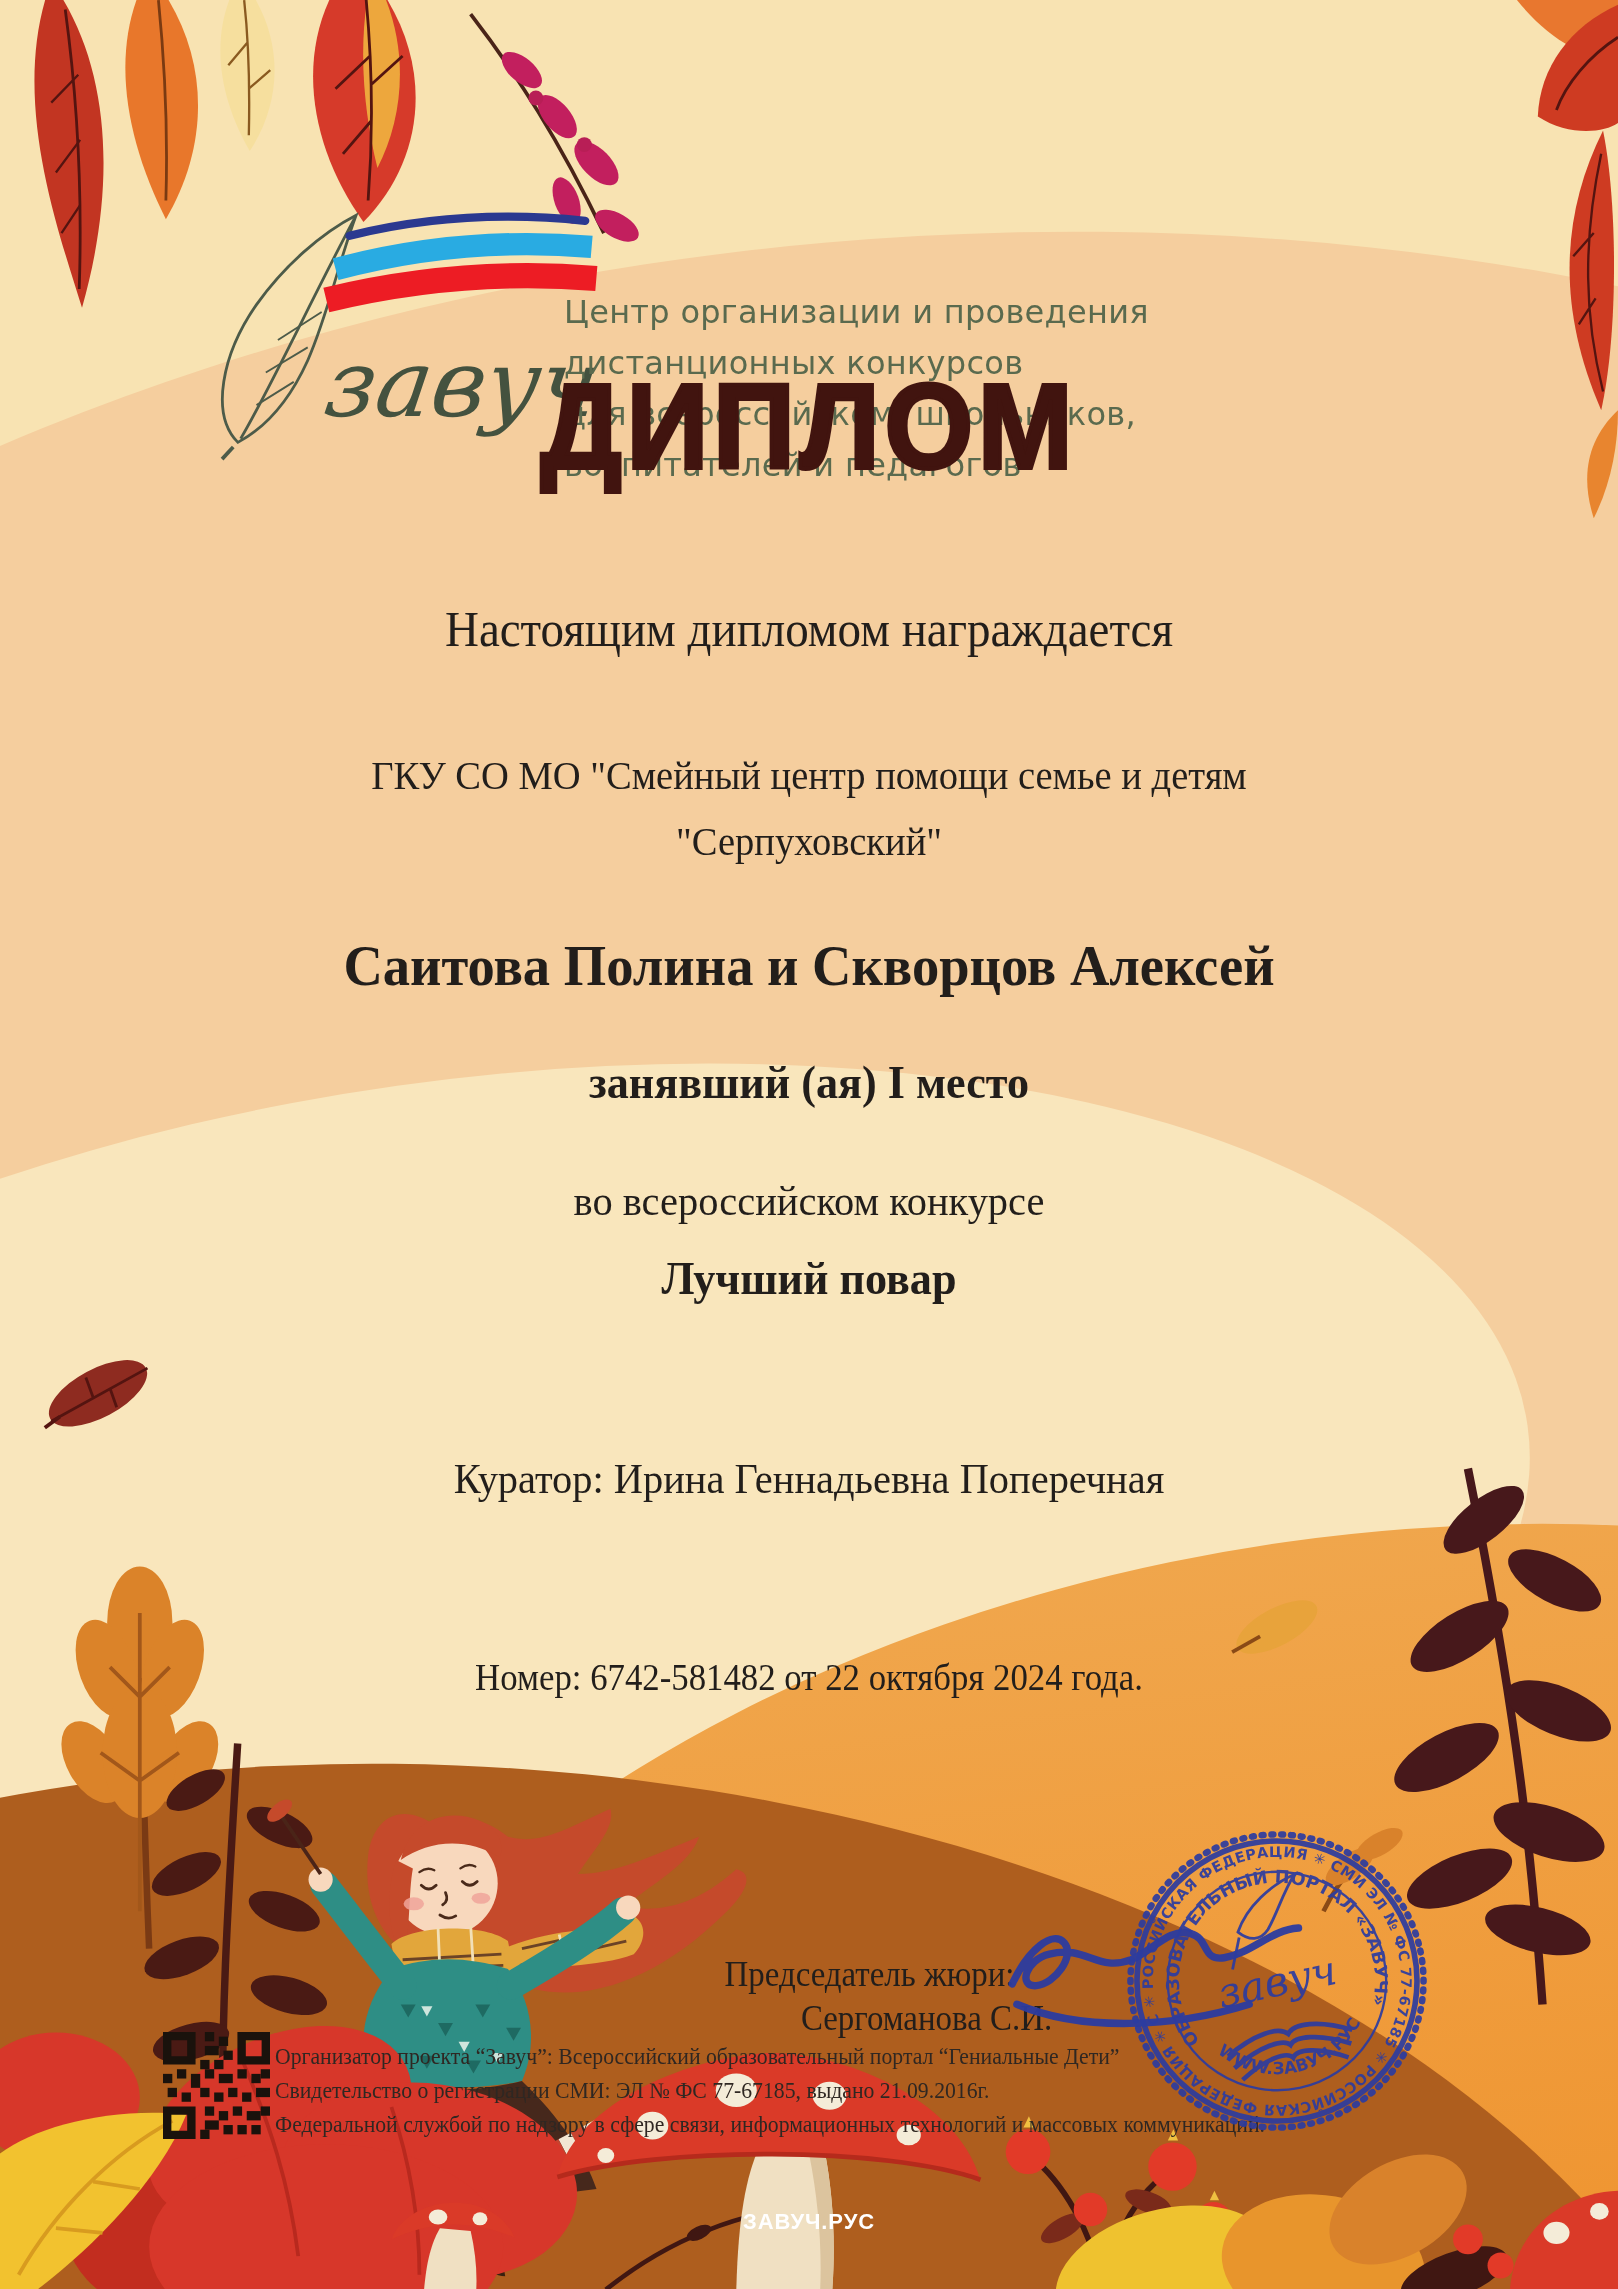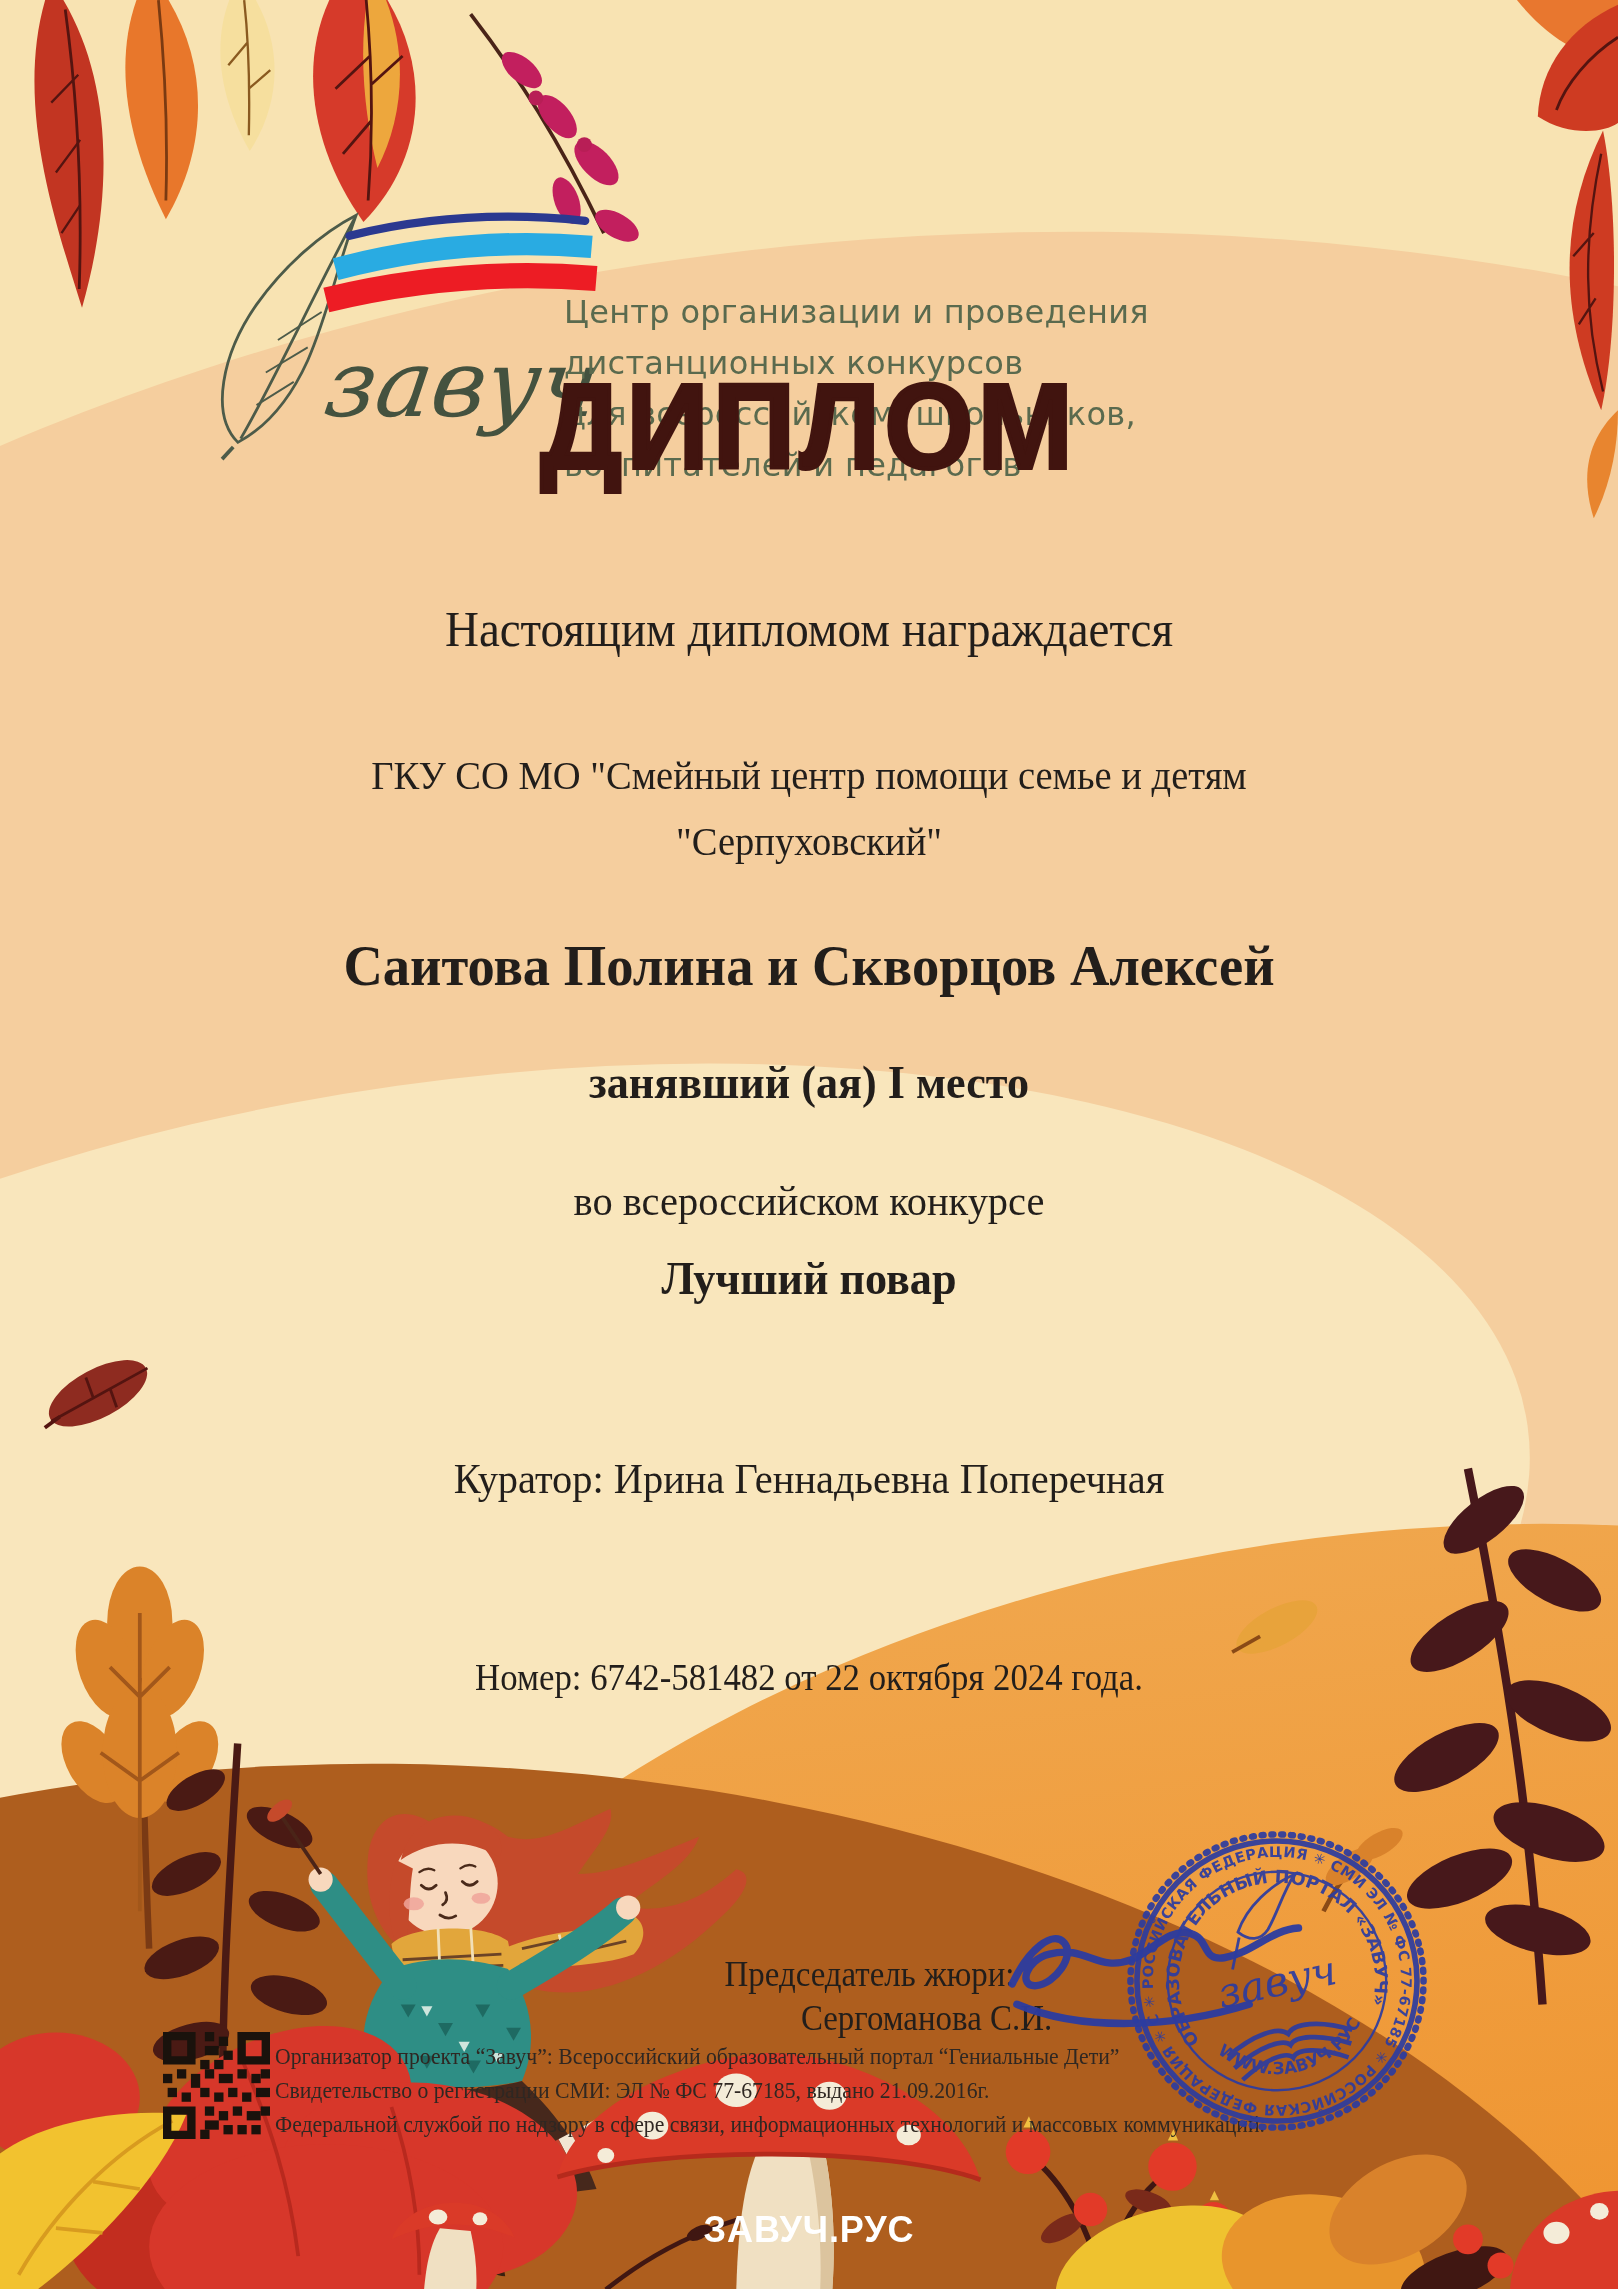--- a/index.html
+++ b/index.html
@@ -9,21 +9,21 @@
   .arc{position:absolute;border-radius:50%;}
   .arc-peach{left:-932px;top:238px;width:3729px;height:2424px;background:#F5CE9E;transform:rotate(-5deg);}
   .arc-cream{left:-606px;top:1081px;width:2144px;height:988px;background:#F9E6BC;transform:rotate(-8deg);}
   .arc-orange{left:186px;top:1534px;width:2424px;height:1585px;background:linear-gradient(180deg,#F0A64C 0%,#EF922C 55%);transform:rotate(-8deg);}
   .arc-sienna{left:-839px;top:1767px;width:2610px;height:1585px;background:#AE5E1E;transform:rotate(4deg);}
   
   .line{position:absolute;left:0;right:0;text-align:center;line-height:1;color:#221E1B;transform:scaleX(.94);}
   .title{font-family:"Liberation Sans","DejaVu Sans",sans-serif;font-weight:bold;color:#41140F;-webkit-text-stroke:3.7px #41140F;letter-spacing:4.7px;transform:scaleY(1.05);}
   .tagline{position:absolute;left:564px;top:287px;width:708px;text-align:left;font-family:"DejaVu Sans",sans-serif;font-size:32px;line-height:51px;color:#5A6A4E;letter-spacing:0.3px;}
   .fineprint{position:absolute;left:275px;top:2040px;font-size:22.4px;line-height:34px;color:#2F2722;white-space:nowrap;transform-origin:left top;transform:scaleX(.97);}
-  .site{position:absolute;left:0;right:0;top:2209px;text-align:center;font-family:"Liberation Sans","DejaVu Sans",sans-serif;font-weight:bold;font-size:36px;letter-spacing:0.9px;color:#FFFFFF;}
+  .site{position:absolute;left:0;right:0;top:2209px;text-align:center;font-family:"Liberation Sans","DejaVu Sans",sans-serif;font-weight:bold;font-size:22px;letter-spacing:0.9px;color:#FFFFFF;}
   .jury{position:absolute;width:559px;text-align:center;font-size:35px;line-height:1;color:#221E1B;transform:scaleX(.94);}
   svg{display:block;}
 </style>
 </head>
 <body>
 
 <div class="page">
 
   <div class="arc arc-peach"></div>
   <div class="arc arc-cream"></div>

